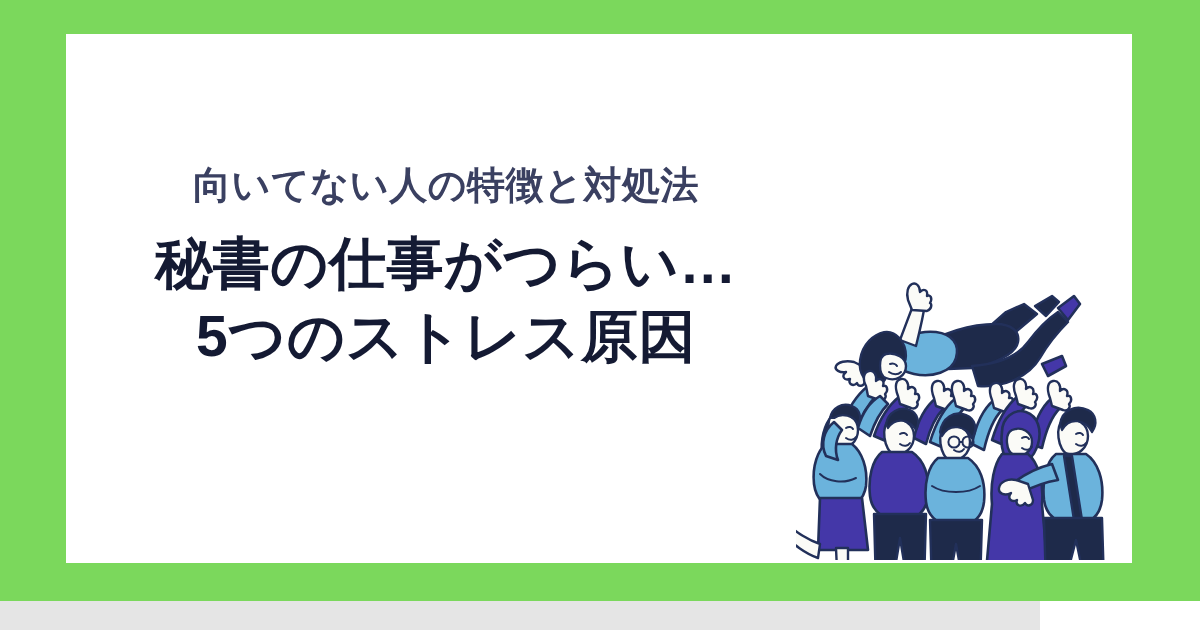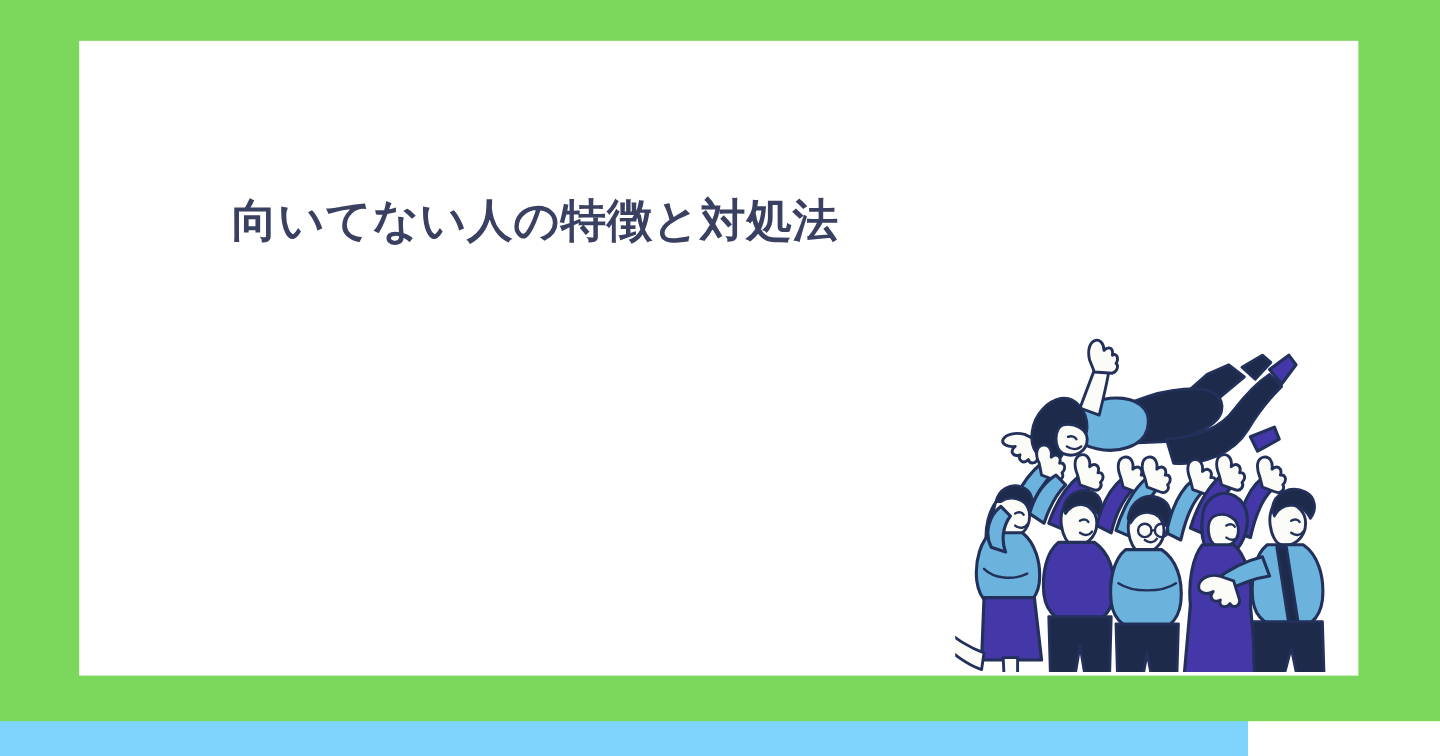--- a/index.html
+++ b/index.html
@@ -11,21 +11,21 @@
     width: 1200px;
     height: 630px;
     overflow: hidden;
     font-family: "Liberation Sans", "DejaVu Sans", sans-serif;
   }
 
   #canvas {
     position: relative;
     width: 1040px;
     height: 630px;
-    background: #7dd3fc;
+    background: #e5e5e5;
   }
 
   
   #green-bg {
     position: absolute;
     left: 0;
     top: 0;
     width: 1200px;
     height: 601px;
     background: #7BD85C;
@@ -90,20 +90,24 @@
 <body>
 
 <div id="canvas">
 
   <div id="green-bg"></div>
 
   <div id="white-card"></div>
 
   <div id="text-block">
     <div id="subtitle">向いてない人の特徴と対処法</div>
+    <div id="title">
+      <span class="tline">秘書の仕事がつらい…</span>
+      <span class="tline">5つのストレス原因</span>
+    </div>
   </div>
 
   <div id="illustration" aria-label="大勢の人が一人を胴上げしているイラスト">
     <svg viewBox="0 0 330 292" xmlns="http://www.w3.org/2000/svg">
       <defs>
         <style>
           .ol { fill:none; stroke:#22305A; stroke-width:2.6; stroke-linecap:round; stroke-linejoin:round; }
           .ol-t { fill:none; stroke:#22305A; stroke-width:2.0; stroke-linecap:round; stroke-linejoin:round; }
           .blue { fill:#6BB3DC; stroke:#22305A; stroke-width:2.6; stroke-linejoin:round; }
           .purp { fill:#4437A8; stroke:#22305A; stroke-width:2.6; stroke-linejoin:round; }

